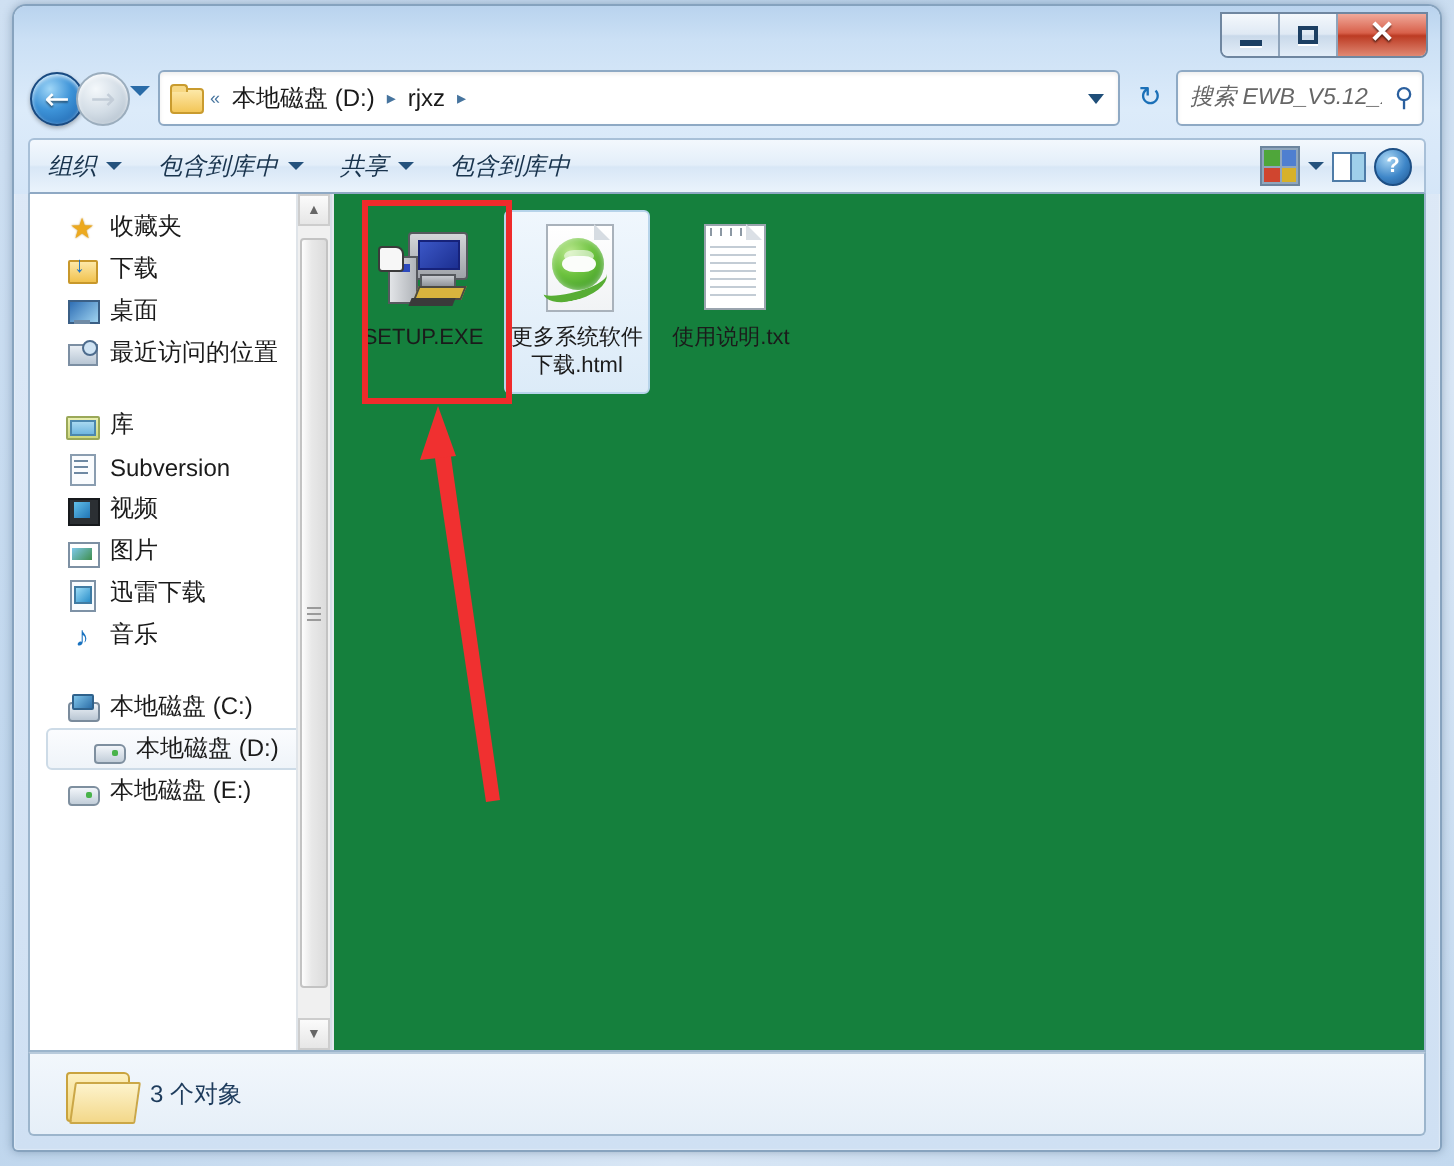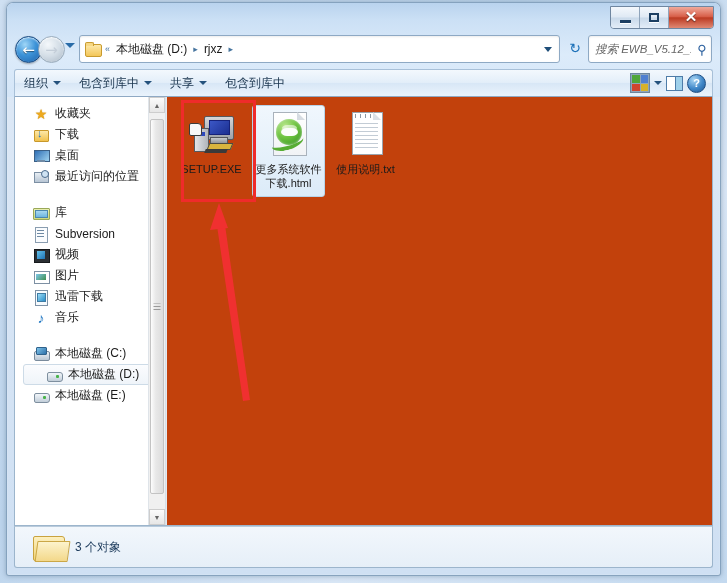--- a/index.html
+++ b/index.html
@@ -149,21 +149,21 @@
   #toolbar {
     position:absolute; left:7px; top:66px; right:7px; height:28px;
     background: linear-gradient(to bottom,#f3f8fd 0%, #e3eef9 48%, #d8e7f6 52%, #eaf3fc 100%);
     border:1px solid #a8c0d8; border-bottom-color:#8fa9c4;
     border-radius:3px 3px 0 0;
     display:flex; align-items:center;
     box-sizing:border-box;
   }
   .tbitem {
     font-size:12px; color:#18334d; padding:0 9px; height:100%;
-    display:flex; align-items:center; gap:5px; white-space:nowrap;
+    display:flex; align-items:center; gap:5px; white-space:nowrap;font-style:italic;
   }
   .tbcaret { width:0;height:0;border-left:4px solid transparent;border-right:4px solid transparent;border-top:4px solid #24527d; }
   #tb-right { margin-left:auto; display:flex; align-items:center; gap:4px; padding-right:6px;}
   #view-icon {
     width:16px;height:16px; display:grid; grid-template-columns:1fr 1fr; grid-template-rows:1fr 1fr;
     gap:1px; padding:1px; background:#8fa6bd; border:1px solid #6c859e;
   }
   #view-icon i { display:block; }
   #view-icon i:nth-child(1){background:#4fa63a;}
   #view-icon i:nth-child(2){background:#4f7fd0;}
@@ -254,21 +254,21 @@
     border:1px solid #c3c3c3; border-radius:2px; box-sizing:border-box;
   }
   #sb-thumb:after {
     content:""; position:absolute; left:50%; top:50%; transform:translate(-50%,-50%);
     width:7px;height:7px;
     background: repeating-linear-gradient(to bottom,#9a9a9a 0 1px,transparent 1px 3px);
   }
 
   
   #filepane {
-    flex:1; background:#c2410c; position:relative; overflow:hidden;
+    flex:1; background:#15803d; position:relative; overflow:hidden;
     border-left:1px solid #e3e9ef;
   }
   #filegrid {
     display:flex; flex-wrap:wrap; align-content:flex-start;
     padding:8px 4px 0 8px; gap:4px;
   }
   .fileitem {
     width:73px; padding:4px 2px 6px; box-sizing:border-box;
     display:flex; flex-direction:column; align-items:center;
     border:1px solid transparent; border-radius:3px;

